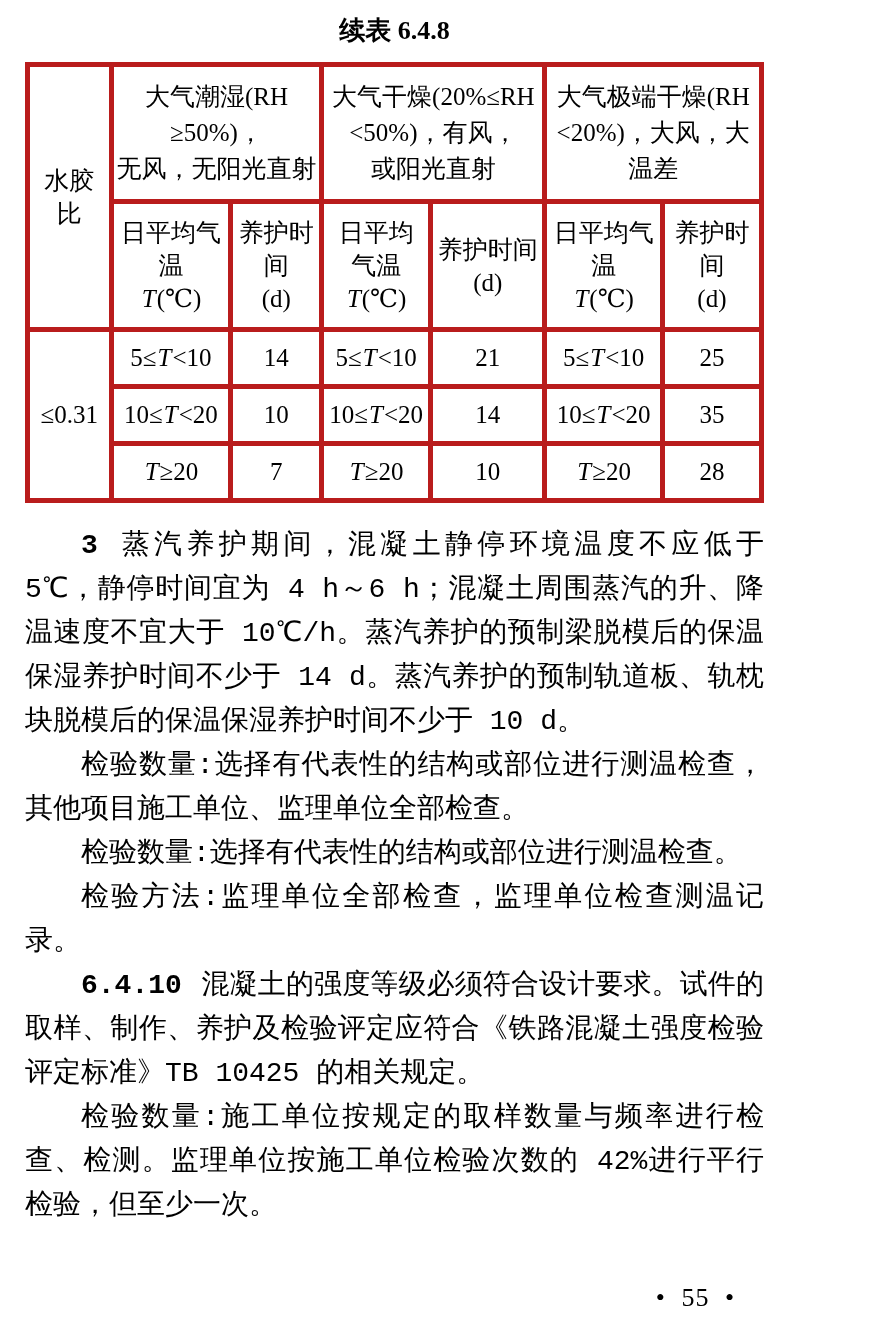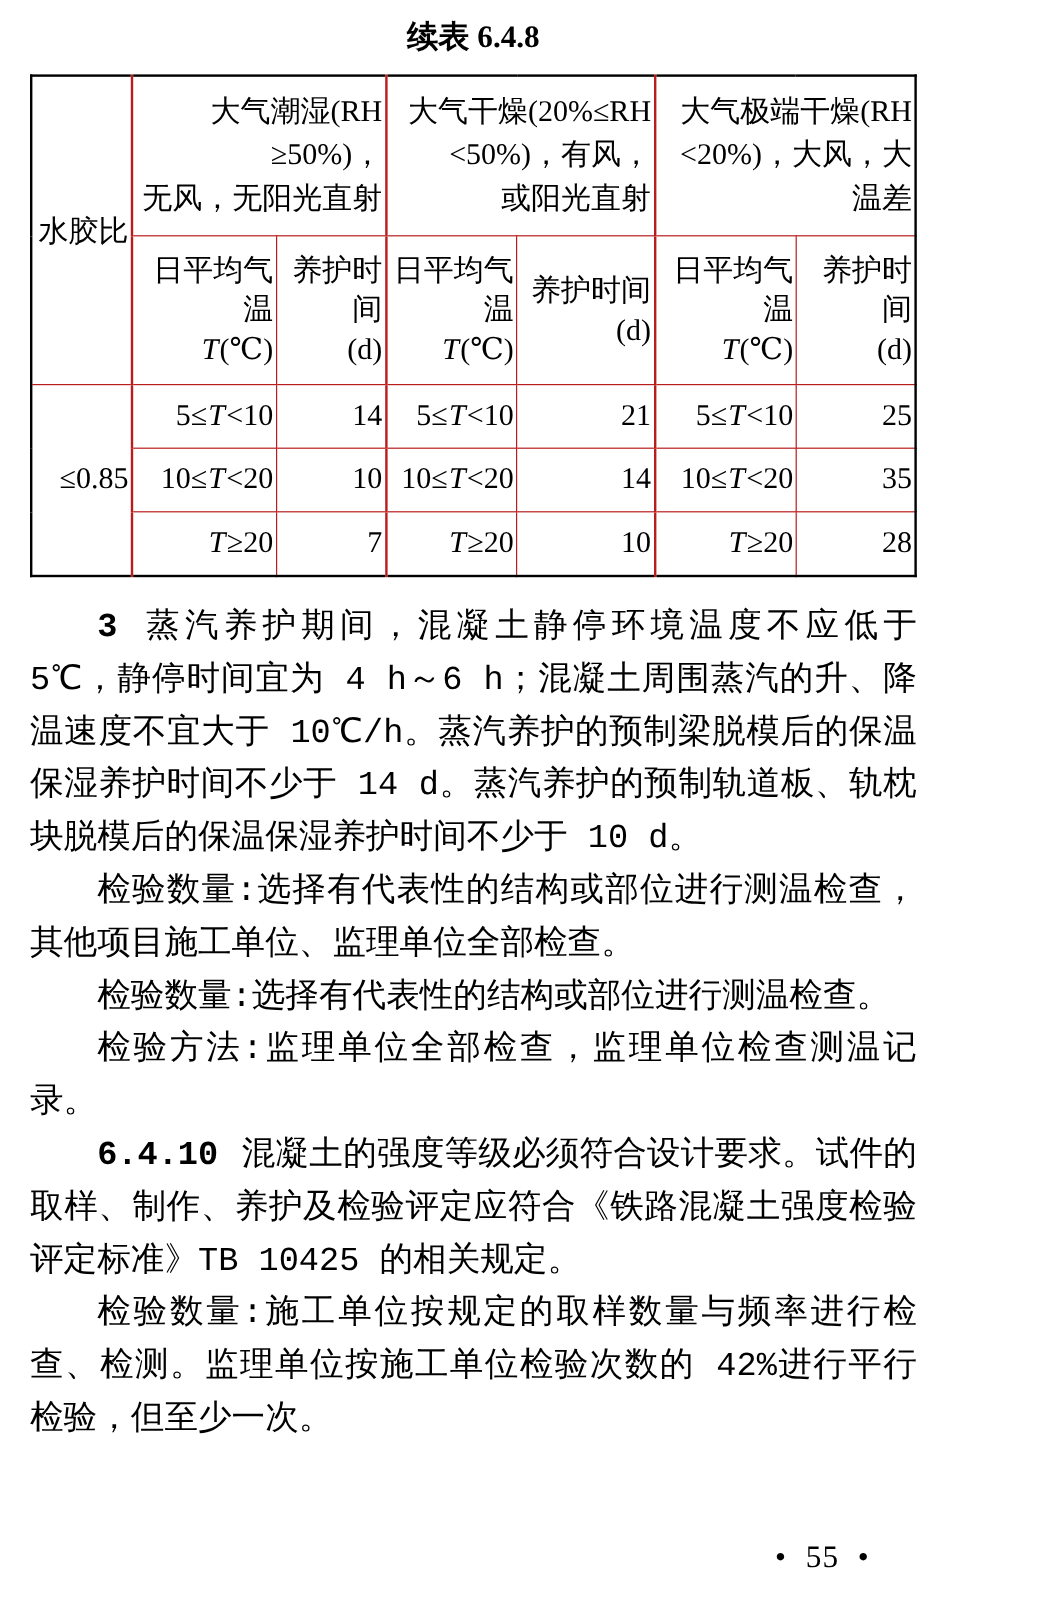--- a/index.html
+++ b/index.html
@@ -25,22 +25,22 @@
     line-height: 34px;
     margin: 2px 0 14px 0;
   }
   table.spec {
     width: 100%;
     border-collapse: collapse;
     table-layout: fixed;
     border: 2.5px solid #000;
   }
   table.spec td {
-    border: 1px solid #b91c1c;
-    text-align: right;
+    border: 5px solid #b91c1c;
+    text-align: center;
     vertical-align: middle;
     font-size: 25px;
     padding: 12px 2px;
     overflow: hidden;
   }
   table.spec td.grp { border-left-width: 2px; }
   tr.r-cond  { height: 106px; }
   tr.r-sub   { height: 72px; }
   tr.r-data  { height: 46px; }
   td.pre {
@@ -68,21 +68,21 @@
     text-indent: 2em;
     word-break: break-all;
   }
   .para-num {
     font-weight: bold;
     margin-right: 0.7em;
   }
   .para-num:empty { display: none; margin: 0; }
   .pageno {
     position: absolute;
-    right: 67px;
+    right: 57px;
     bottom: 30px;
     font-size: 26px;
     word-spacing: 8px;
     letter-spacing: 1px;
   }
 </style>
 </head>
 <body>
 
 <div class="page">
@@ -118,21 +118,21 @@
         <td class="sub grp mathify">日平均气温
 <i>T</i>(℃)</td>
         <td class="sub mathify">养护时间
 (d)</td>
         <td class="sub grp mathify">日平均气温
 <i>T</i>(℃)</td>
         <td class="sub mathify">养护时间
 (d)</td>
       </tr>
       <tr class="r-data">
-        <td rowspan="3" class="mathify">≤0.85</td>
+        <td rowspan="3" class="mathify">≤0.31</td>
         <td class="grp mathify">5≤<i>T</i>&lt;10</td>
         <td class="mathify">14</td>
         <td class="grp mathify">5≤<i>T</i>&lt;10</td>
         <td class="mathify">21</td>
         <td class="grp mathify">5≤<i>T</i>&lt;10</td>
         <td class="mathify">25</td>
       </tr>
       <tr class="r-data">
         <td class="grp mathify">10≤<i>T</i>&lt;20</td>
         <td class="mathify">10</td>

